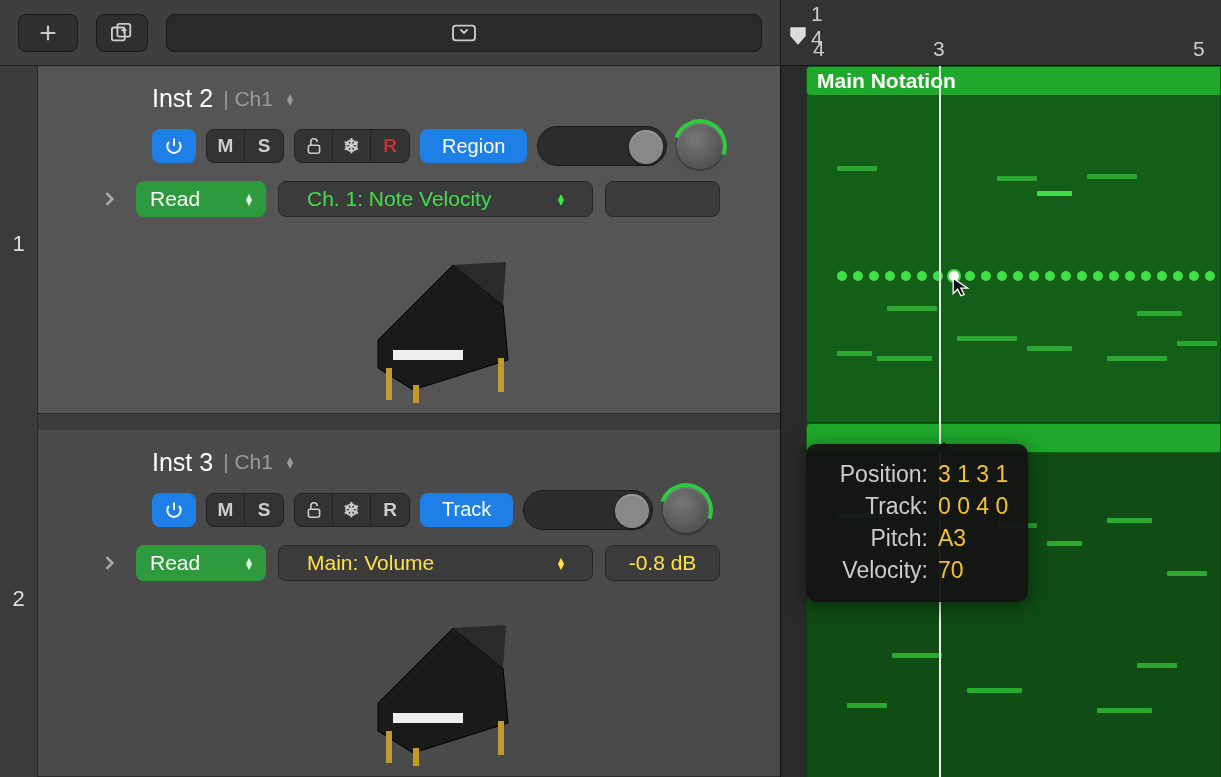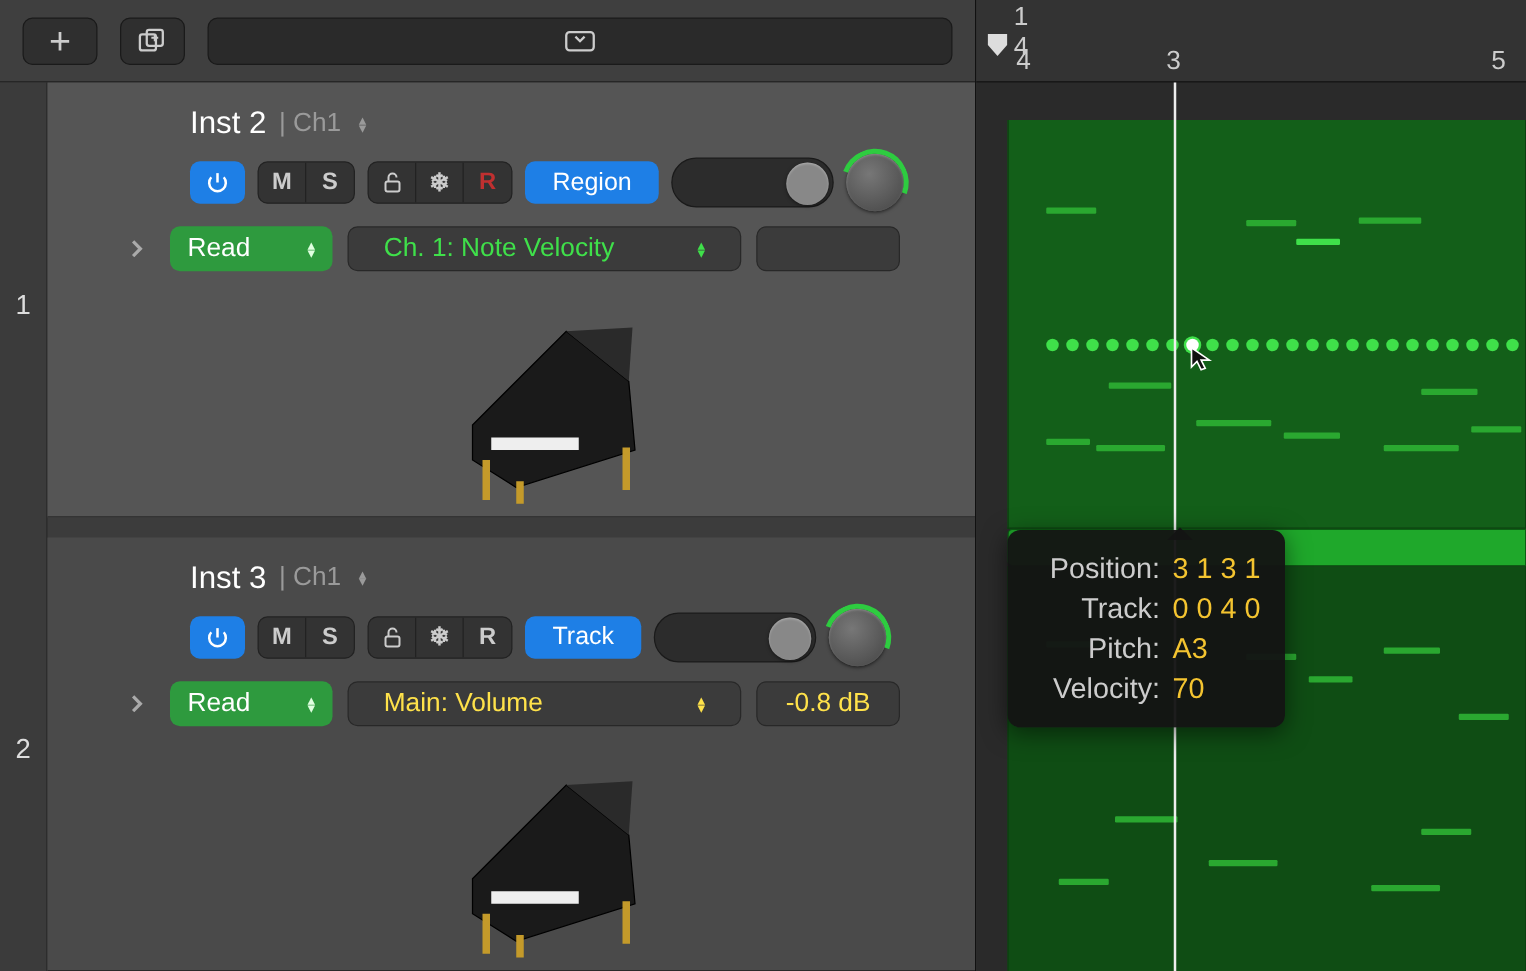--- a/index.html
+++ b/index.html
@@ -313,20 +313,23 @@
           </svg>
       </div>
       <span class="marker-label">1</span>
       <span class="marker-sub">4</span>
       <span class="barlabel" style="left:32px;">4</span>
       <span class="barlabel" style="left:152px;">3</span>
       <span class="barlabel" style="left:412px;">5</span>
     </div>
 
     <div class="timeline-body">
+      <div class="region-strip top">
+        <span>Main Notation</span>
+      </div>
       <div class="small00">00</div>
 
       <div class="midi-area">
         <div class="note" style="left:30px; top:70px; width:40px;"></div>
         <div class="note" style="left:80px; top:210px; width:50px;"></div>
         <div class="note" style="left:30px; top:255px; width:35px;"></div>
         <div class="note" style="left:70px; top:260px; width:55px;"></div>
         <div class="note" style="left:190px; top:80px; width:40px;"></div>
         <div class="note br" style="left:230px; top:95px; width:35px;"></div>
         <div class="note" style="left:150px; top:240px; width:60px;"></div>
@@ -380,21 +383,21 @@
       </div>
 
       <div class="playhead" style="left:158px;"></div>
 
       <div class="cursor" style="left:170px; top:210px;">
         <svg width="22" height="22" viewBox="0 0 20 20">
             <path d="M2 2 L2 16 L6 12 L9 18 L12 17 L9 11 L15 11 Z" fill="#111" stroke="#fff" stroke-width="1.2"></path>
           </svg>
       </div>
 
-      <div class="tooltip" style="left:25px; top:358px;">
+      <div class="tooltip" style="left:25px; top:378px;">
         <div class="tt-row">
             <span class="tt-k">Position:</span>
             <span class="tt-v">3 1 3 1</span>
           </div>
         <div class="tt-row">
             <span class="tt-k">Track:</span>
             <span class="tt-v">0 0 4 0</span>
           </div>
         <div class="tt-row">
             <span class="tt-k">Pitch:</span>

